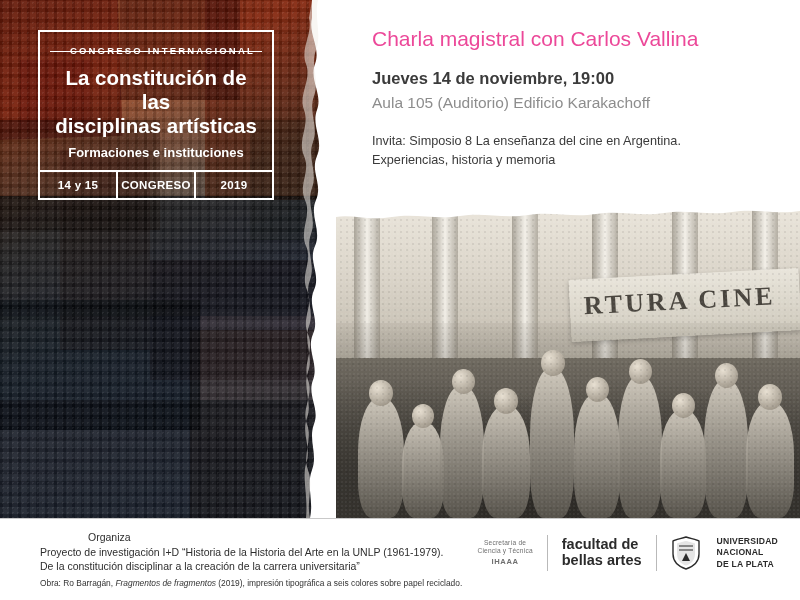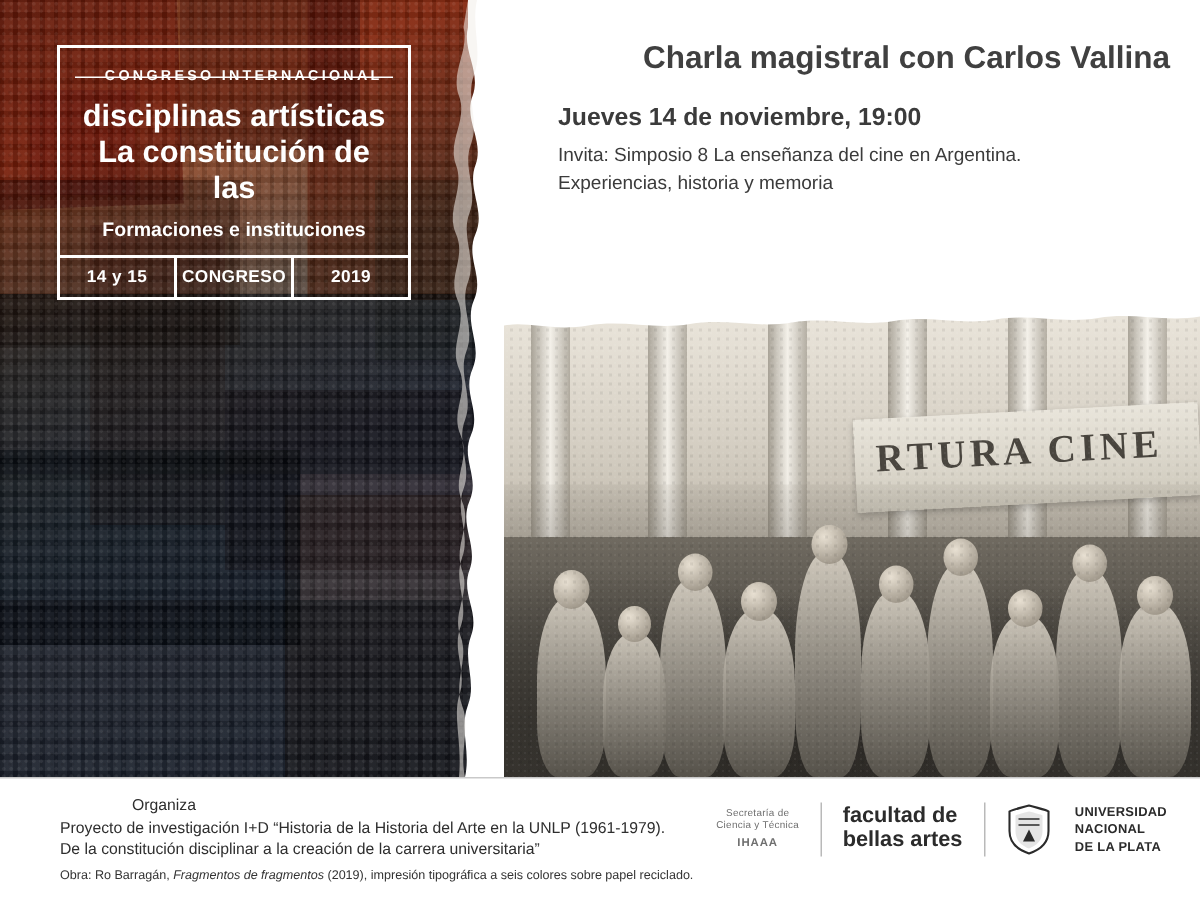--- a/index.html
+++ b/index.html
@@ -141,26 +141,25 @@
 
   
   .right {
     position: absolute;
     left: 336px; top: 0;
     width: 464px; height: 210px;
     padding: 26px 20px 0 36px;
     box-sizing: border-box;
   }
   .headline {
-    color: #404040;
+    color: #ec4899;
     font-size: 21px;
-    font-weight: bold;
+    font-weight: normal;
     line-height: 1.2;
     margin: 0 0 18px 0;
-    text-align: right;
   }
   .when {
     color: #3b3b3b;
     font-size: 16.5px;
     font-weight: bold;
     margin: 0 0 6px 0;
   }
   .where {
     color: #8d8d8d;
     font-size: 15.5px;
@@ -349,22 +348,22 @@
     <div class="title-box">
       <div class="kicker-row">
         <div class="kicker-line"></div>
         <div style="position:relative; z-index:2; display:inline-block; background:transparent;">
           <span style="display:inline-block; padding:0 9px; background:linear-gradient(to right, rgba(0,0,0,0), rgba(0,0,0,0));">
             <span class="kicker">CONGRESO INTERNACIONAL</span>
           </span>
         </div>
       </div>
       <div class="main-title">
+        <div>La constitución de las</div>
         <div>disciplinas artísticas</div>
-        <div>La constitución de las</div>
       </div>
       <div class="sub-title">Formaciones e instituciones</div>
       <div class="date-row">
         <div class="date-cell">14 y 15</div>
         <div class="date-cell">CONGRESO</div>
         <div class="date-cell">2019</div>
       </div>
     </div>
 
     <svg class="torn" viewBox="0 0 40 518" preserveAspectRatio="none">
@@ -380,20 +379,21 @@
         C10,500 18,486 12,470 C6,454 17,440 11,424 C5,408 18,396 12,380
         C6,364 19,350 12,334 C5,318 18,306 11,290 C4,274 17,262 10,246
         C3,230 16,216 9,200 C2,184 15,172 8,156 C1,140 14,126 8,110
         C2,94 16,80 10,64 C4,48 17,34 13,18 Z" opacity="0.55"></path>
     </svg>
   </div>
 
   <div class="right">
     <h1 class="headline">Charla magistral con Carlos Vallina</h1>
     <div class="when">Jueves 14 de noviembre, 19:00</div>
+    <div class="where">Aula 105 (Auditorio) Edificio Karakachoff</div>
     <p class="invite">
       <span>Invita: Simposio 8 La enseñanza del cine en Argentina.</span><br>
       <span>Experiencias, historia y memoria</span>
     </p>
   </div>
 
   <div class="photo-wrap">
     <div class="photo"></div>
 
     <div class="ph-building"></div>

